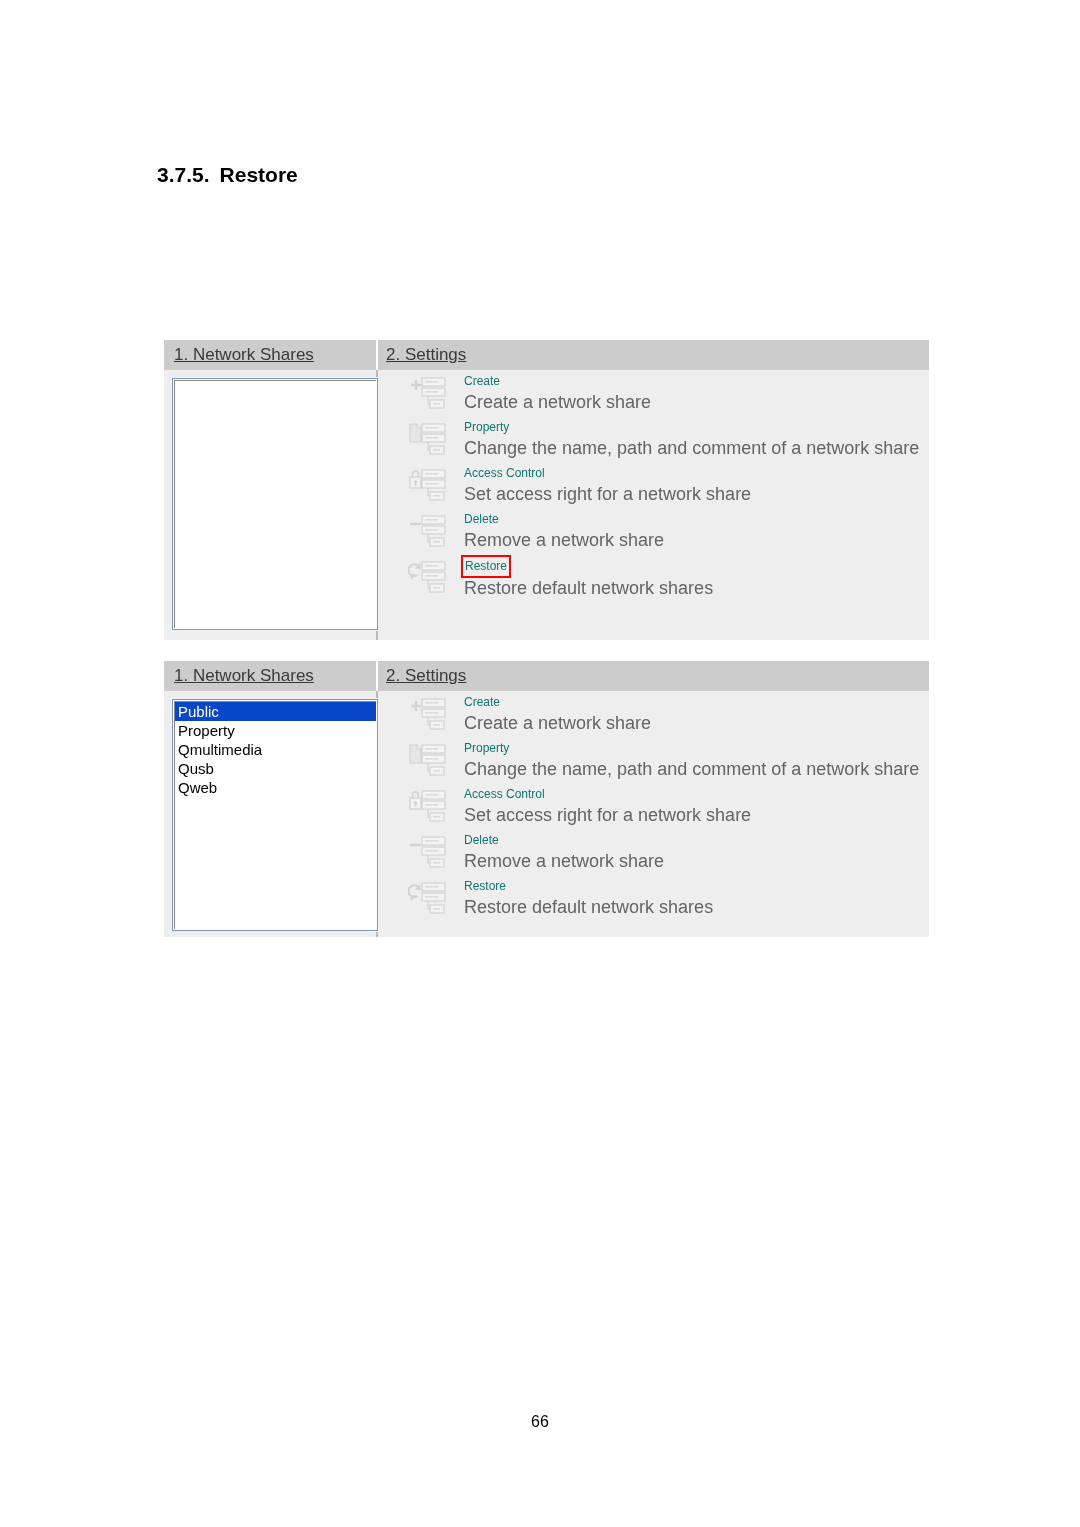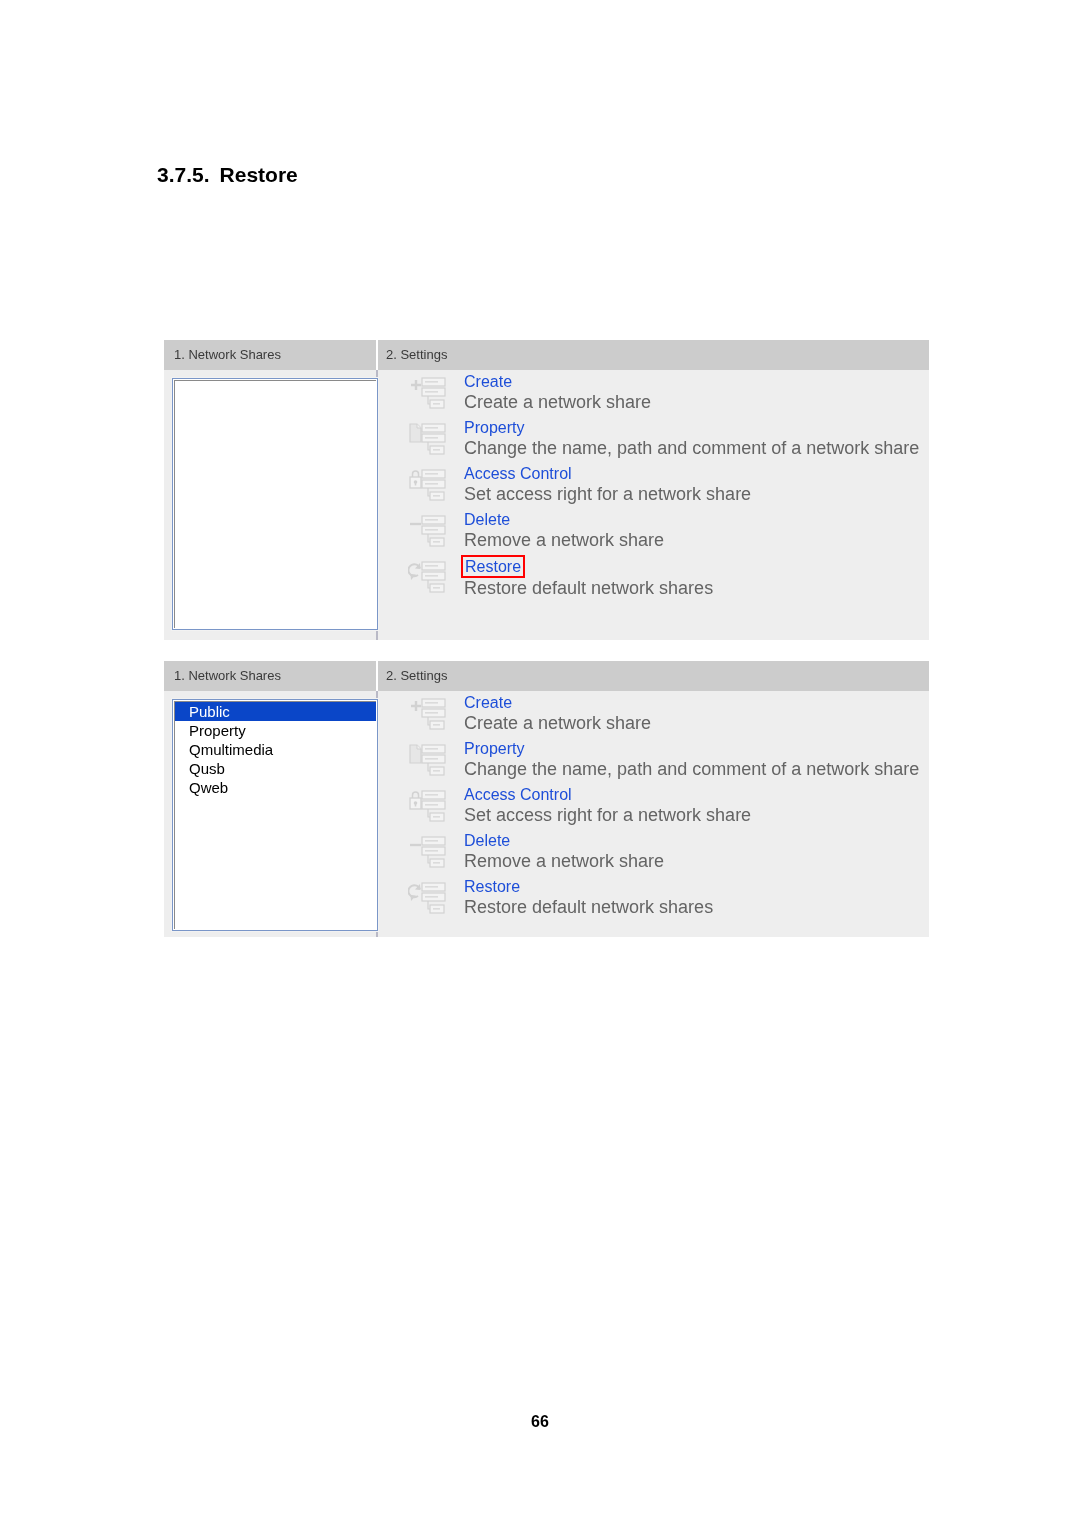--- a/index.html
+++ b/index.html
@@ -60,23 +60,24 @@
     left: 0; top: 0;
     width: 100%;
     height: 30px;
     background: #cccccc;
   }
   .tab {
     position: absolute;
     top: 0;
     height: 30px;
     line-height: 30px;
-    font-size: 13px;
+    font-size: 17px;
     color: #3a3a3a;
     white-space: nowrap;
+    text-decoration: underline;
   }
   .tab-1 { left: 10px; }
   .tab-2 { left: 222px; text-align: center; }
 
   .col-divider {
     position: absolute;
     top: 0;
     left: 212px;
     width: 2px;
     height: 100%;
@@ -109,21 +110,21 @@
     left: 1px; top: 1px; right: 1px; bottom: 1px;
     border-top: 1px solid #8a8a8a;
     border-left: 1px solid #8a8a8a;
     background: #ffffff;
   }
   .list-item {
     height: 19px;
     line-height: 19px;
     font-size: 15px;
     color: #000000;
-    padding-left: 14px;
+    padding-left: 3px;
     white-space: nowrap;
   }
   .list-item.selected {
     background: #0a46c8;
     color: #ffffff;
   }
 
   
   .settings {
     position: absolute;
@@ -143,22 +144,22 @@
     width: 38px;
     height: 34px;
     opacity: 0.33;
   }
   .setting-text {
     position: absolute;
     left: 84px;
     top: -1px;
   }
   .setting-link {
-    font-size: 16px;
-    color: #1d4ed8;
+    font-size: 12px;
+    color: #0f766e;
     line-height: 21px;
     display: inline-block;
     white-space: nowrap;
   }
   .setting-link-wrap { display: block; }
   .setting-link.highlight {
     border: 2px solid #ff0000;
     padding: 0 2px;
     margin-left: -3px;
     line-height: 19px;
@@ -172,21 +173,20 @@
 
   
   .page-number {
     position: absolute;
     left: 0;
     top: 1413px;
     width: 1080px;
     text-align: center;
     font-size: 16px;
     color: #000000;
-    font-weight: bold;
   }
 </style>
 </head>
 <body>
 
 <div class="page">
 
   <div class="heading">
     <span class="num">3.7.5.</span><span>Restore</span>
   </div>

